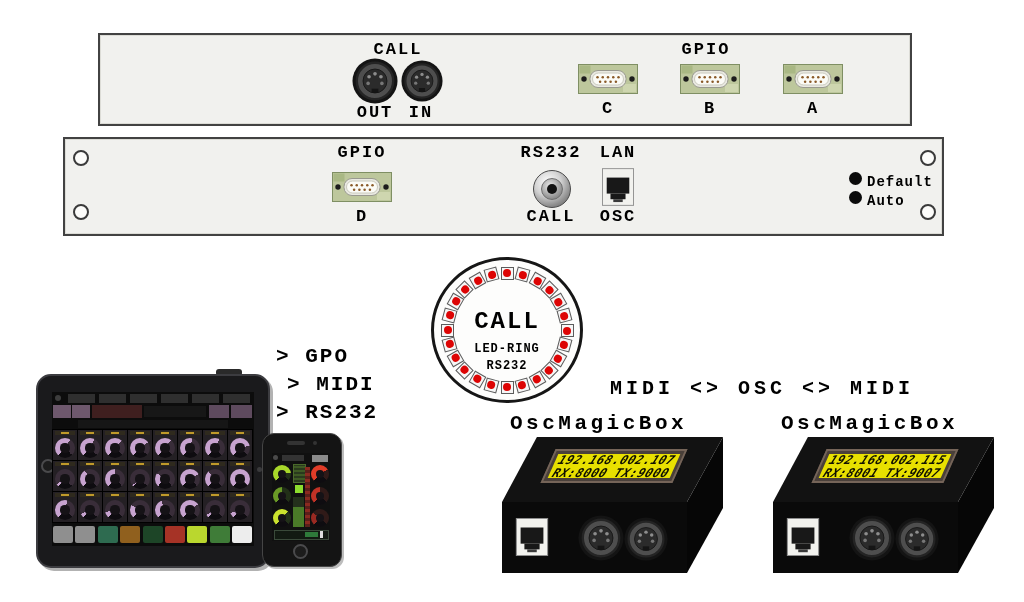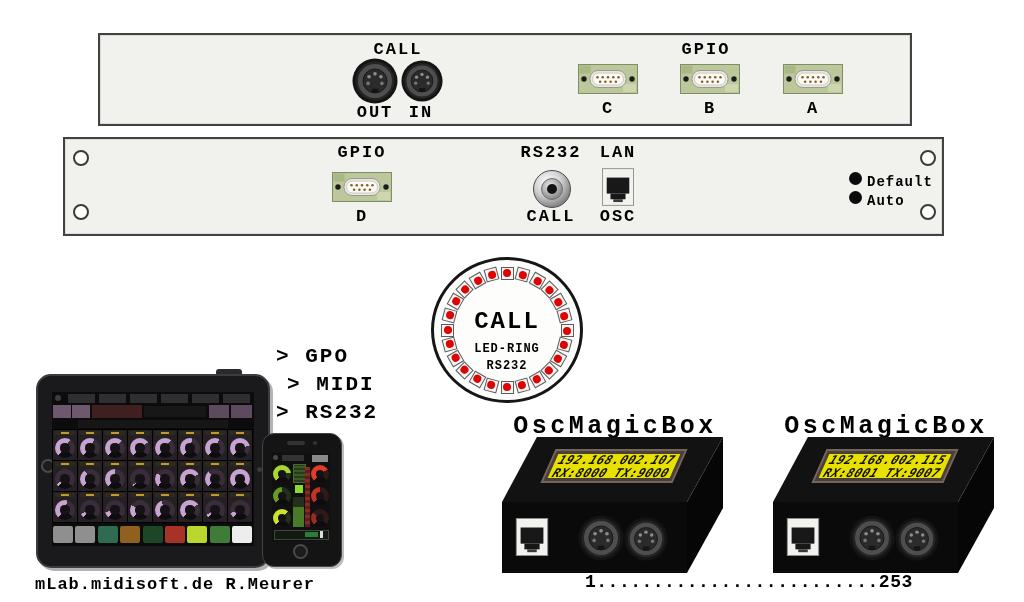--- a/index.html
+++ b/index.html
@@ -33,22 +33,22 @@
   .out-lbl{position:absolute;font-size:21px;letter-spacing:2px;white-space:nowrap}
   .ipad{position:absolute;background:#1a1a1c;border:2px solid #3c3c40;border-radius:15px;
         box-shadow:3px 3px 0 0 #b2b2b2}
   .ipad-screen{position:absolute;background:#0c0c0c;overflow:hidden}
   .iphone{position:absolute;background:#141414;border:1px solid #454545;border-radius:12px;
         box-shadow:2px 2px 0 0 #bdbdbd}
   .iphone-screen{position:absolute;background:#101010;overflow:hidden}
   .home-btn{position:absolute;border-radius:50%;background:#1c1c1c;border:2px solid #4a4a4c;box-sizing:border-box}
   .knob{position:absolute;border-radius:50%}
   .knob::after{content:"";position:absolute;inset:27%;border-radius:50%;background:#151216}
-  .device-label{position:absolute;left:10px;top:2px;width:210px;text-align:center;
-        font-size:25px;letter-spacing:3.5px;white-space:nowrap}
+  .device-label{position:absolute;left:10px;top:2px;width:210px;
+        font-size:21px;letter-spacing:3.5px;white-space:nowrap}
   .box3d{position:absolute;width:230px;height:164px}
   .box-top{position:absolute;left:2px;top:27px;width:221px;height:65px;background:#121212;
         clip-path:polygon(0 100%,15.8% 0,100% 0,83.7% 100%)}
   .box-front{position:absolute;left:2px;top:92px;width:185px;height:71px;background:#0a0a0a}
   .box-right{position:absolute;left:187px;top:27px;width:36px;height:136px;background:#060606;
         clip-path:polygon(0 47.8%,100% 0,100% 52.2%,0 100%)}
   .box-lcd{position:absolute;left:48px;top:39px;width:132px;height:34px;transform:skewX(-24deg);
         background:#4a403a;border:2px solid #756458;box-sizing:border-box}
   .box-lcd-screen{position:absolute;inset:3px;background:#e8e000;text-align:center;color:#101000;
         font-family:"DejaVu Sans Mono",monospace;font-style:italic}
@@ -448,20 +448,21 @@
         <div style="position: absolute; left: 21px; top: 44px; width: 11px; height: 30px; background: linear-gradient(rgb(36, 48, 28) 0px, rgb(36, 48, 28) 35%, rgb(74, 122, 40) 35%);"></div>
         <div style="position: absolute; left: 33px; top: 14px; width: 5px; height: 60px; background: repeating-linear-gradient(0deg, rgb(90, 31, 26) 0px, rgb(90, 31, 26) 3px, rgb(138, 42, 32) 3px, rgb(138, 42, 32) 6px);"></div>
         <div style="position: absolute; left: 2px; top: 77px; width: 53px; height: 8px; background: rgb(18, 26, 18); border: 1px solid rgb(58, 74, 58);">
           <div style="position: absolute; left: 30px; top: 1px; width: 13px; height: 5px; background: rgb(46, 122, 58);"></div>
           <div style="position: absolute; left: 45px; top: 0px; width: 3px; height: 7px; background: rgb(221, 221, 221);"></div>
         </div>
       </div>
     <div class="home-btn" style="left:30px;top:110px;width:15px;height:15px"></div>
   </div>
 
+  <div class="title" style="left:610px;top:377px">MIDI &lt;&gt; OSC &lt;&gt; MIDI</div>
 
   <div class="box3d" style="left:500px;top:410px">
     <div class="device-label">OscMagicBox</div>
     <div class="box-top"></div>
     <div class="box-right"></div>
     <div class="box-front"></div>
     <div class="box-lcd">
       <div class="box-lcd-screen">
         <div class="box-lcd-line">192.168.002.107</div>
         <div class="box-lcd-line">RX:8000 TX:9000</div>
@@ -531,16 +532,14 @@
 <circle cx="24" cy="24" r="12.5" fill="#2b2b2b" stroke="#181818"></circle>
 <circle cx="24" cy="16.5" r="1.9" fill="#8d8d8d"></circle>
           <circle cx="17.8" cy="19.6" r="1.9" fill="#8d8d8d"></circle>
 <circle cx="30.2" cy="19.6" r="1.9" fill="#8d8d8d"></circle>
           <circle cx="16.8" cy="26.5" r="1.9" fill="#777"></circle>
 <circle cx="31.2" cy="26.5" r="1.9" fill="#777"></circle>
           <rect x="20.5" y="32" width="7" height="4.5" fill="#151515"></rect>
 </svg></div>
   </div>
 
-  <div class="caption" style="left:585px;top:572px;font-size:18px;letter-spacing:0.5px">1.........................253</div>
-  <div class="caption" style="left:35px;top:575px">mLab.midisoft.de R.Meurer</div>
 
 </div>
 
 </body></html>

